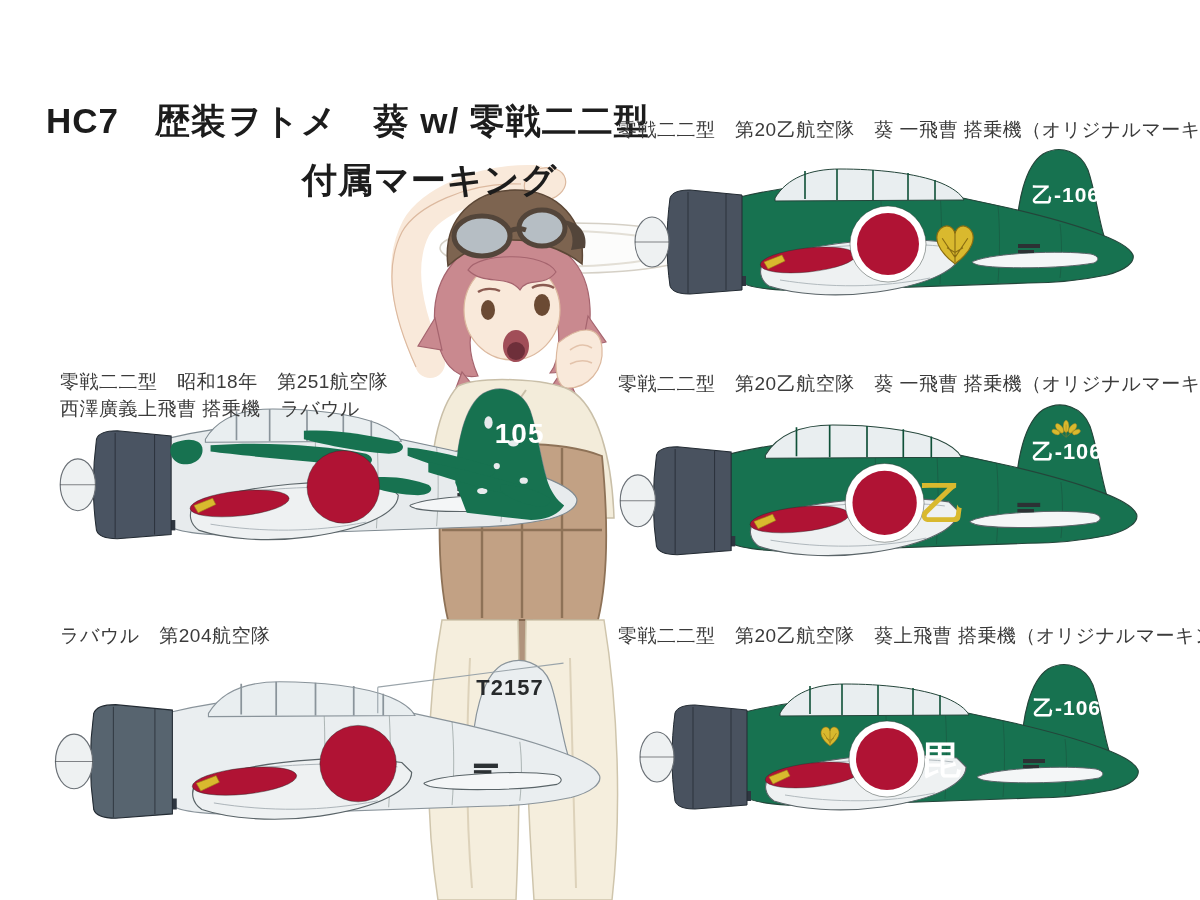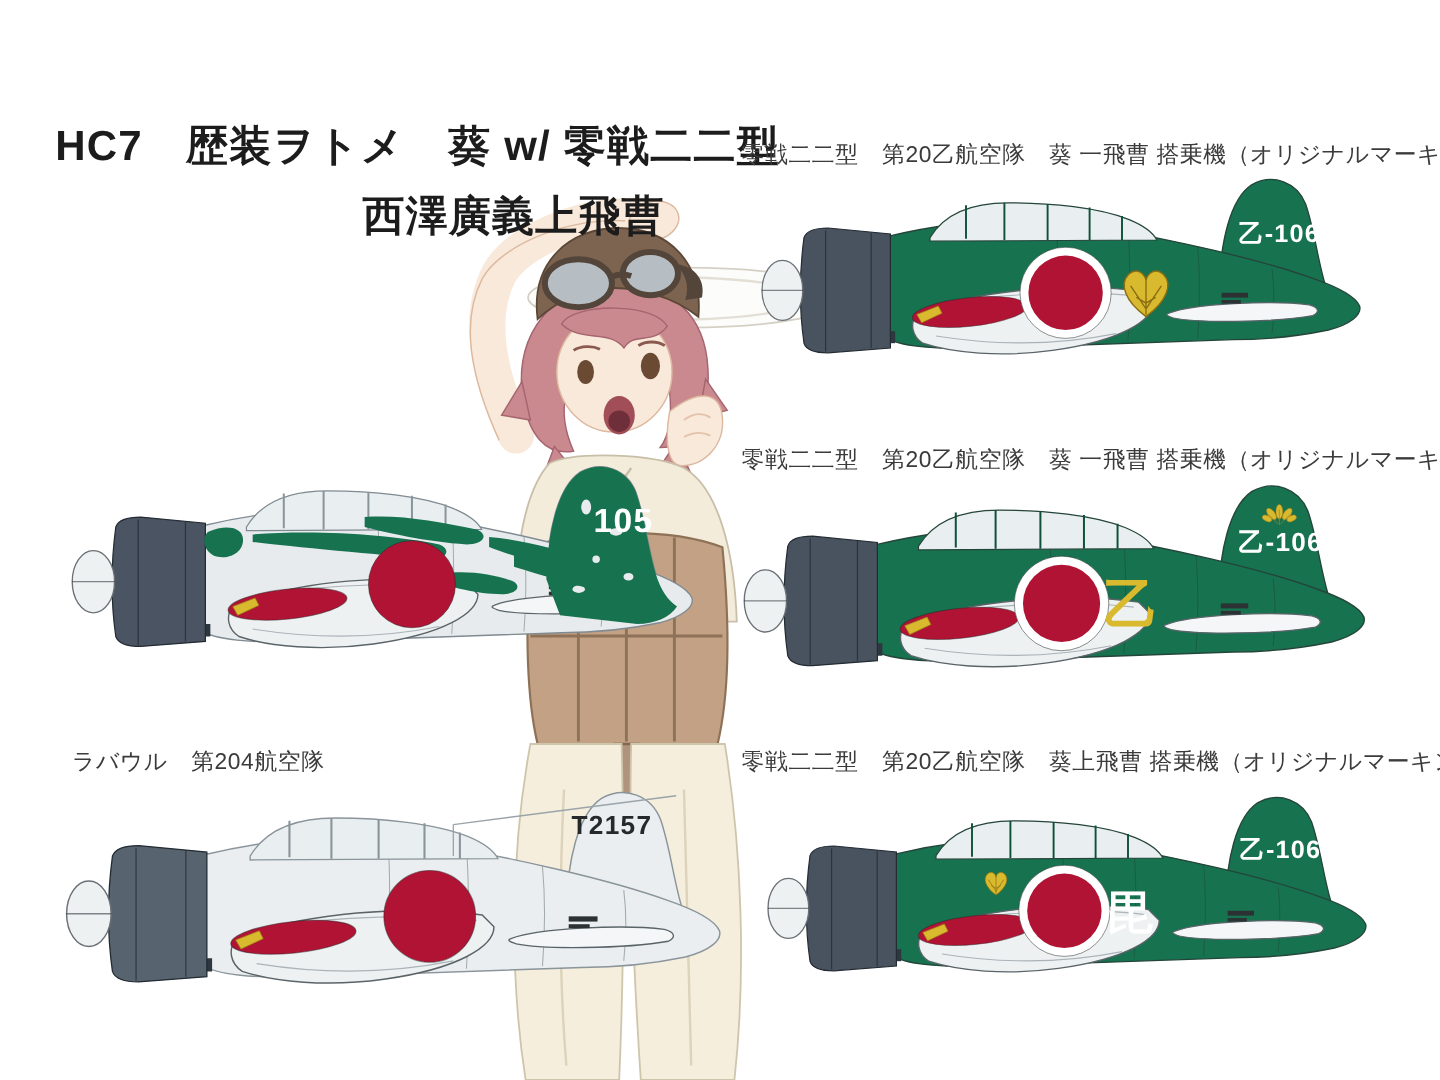--- a/index.html
+++ b/index.html
@@ -187,24 +187,28 @@
 
       <g>
         <path class="pantF" d="M112,462 C96,548 94,652 108,742 L186,742 C190,652 190,548 188,462 Z"></path>
         <path class="pantF" d="M196,462 C194,548 198,652 204,742 L282,742 C292,652 288,548 274,462 Z"></path>
         <path d="M140,500 C136,580 136,660 142,730 M240,500 C242,580 244,660 246,730" fill="none" stroke="#ddd2ba" stroke-width="2"></path>
       </g>
     </svg>
   </div>
 
   <div class="title-line" style="left:46px;top:98px">HC7　歴装ヲトメ　葵 w/ 零戦二二型</div>
-  <div class="title-line" style="left:302px;top:157px">西澤廣義上飛曹</div>
+  <div class="title-line" style="left:302px;top:157px">付属マーキング</div>
 
   <div class="label" style="left:618px;top:116px">零戦二二型　第20乙航空隊　葵 一飛曹 搭乗機（オリジナルマーキング）</div>
 
+  <div class="label" style="left:60px;top:368px">
+    <div>零戦二二型　昭和18年　第251航空隊</div>
+    <div>西澤廣義上飛曹 搭乗機　ラバウル</div>
+  </div>
 
   <div class="label" style="left:618px;top:370px">零戦二二型　第20乙航空隊　葵 一飛曹 搭乗機（オリジナルマーキング）</div>
 
   <div class="label" style="left:60px;top:622px">ラバウル　第204航空隊</div>
 
   <div class="label" style="left:618px;top:622px">零戦二二型　第20乙航空隊　葵上飛曹 搭乗機（オリジナルマーキング）</div>
 
   <figure class="plane green" style="left:630px;top:140px;width:540px">
     <svg viewBox="0 0 540 190">
       <use href="#zf"></use>

